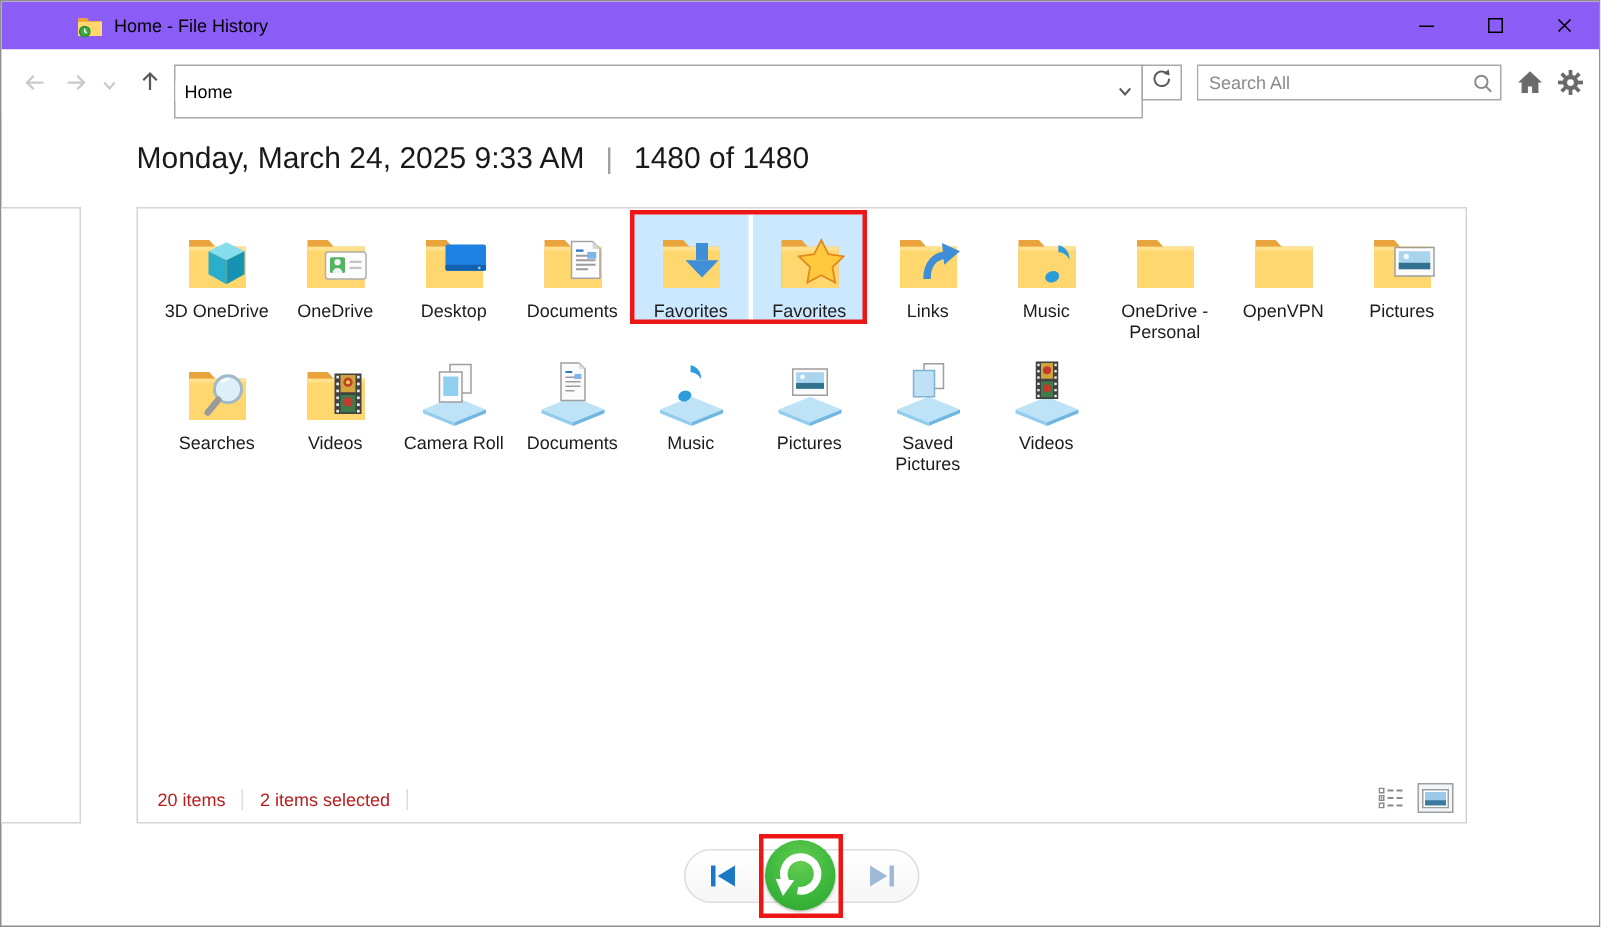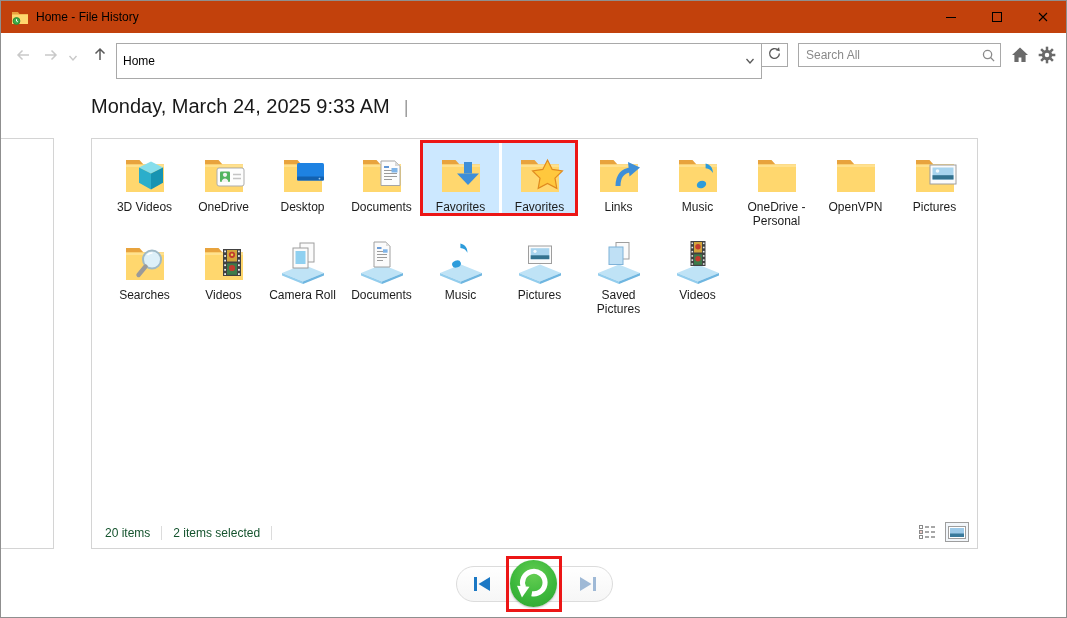--- a/index.html
+++ b/index.html
@@ -3,21 +3,21 @@
 <meta charset="utf-8">
 <style>
   * { margin:0; padding:0; box-sizing:border-box; }
   html,body { background:#fff; }
   body { font-family:"Liberation Sans", sans-serif; color:#1a1a1a; }
   .window { position:relative; width:1067px; height:618px; background:#fff;
             border:1px solid #8f8f8f; overflow:hidden; }
 
   
   .titlebar { position:absolute; left:0; top:0; width:100%; height:32px;
-              display:flex; align-items:center; background:#c2410c; }
+              display:flex; align-items:center; background:#8b5cf6;padding-left:40px; }
   .titlebar .appicon { margin-left:10px; width:18px; height:16px; position:relative; }
   .titlebar .title { margin-left:7px; font-size:12px; color:#000; }
   .win-controls { position:absolute; right:0; top:0; height:32px; display:flex; }
   .win-btn { width:46px; height:32px; display:flex; align-items:center; justify-content:center; }
 
   
   .toolbar { position:absolute; left:0; top:32px; width:100%; height:43px; background:#fff; }
   .navicon { position:absolute; width:18px; height:18px; }
   .addressbar { position:absolute; left:115px; top:10px; width:646px; height:36px;
                 border:1px solid #a9a9a9; display:flex; align-items:center; }
@@ -54,21 +54,21 @@
   .tile.selected { background-image:linear-gradient(#cce8ff,#cce8ff);
                    background-repeat:no-repeat; background-size:calc(100% - 3px) 71px;
                    background-position:1.5px 0; }
   .tile .ticon { width:48px; height:48px; flex:0 0 48px; }
   .tile .ticon svg { width:48px; height:48px; display:block; }
   .tile .tlabel { margin-top:3px; font-size:12px; line-height:14px; text-align:center;
                   color:#1c1c1c; max-width:76px; }
 
   
   .statusbar { position:absolute; left:13px; bottom:8px; display:flex; align-items:center;
-               font-size:12px; color:#14532d; }
+               font-size:12px; color:#b91c1c; }
   .statusbar .sdiv { width:1px; height:14px; background:#dcdcdc; margin:0 11px; }
   .view-toggles { position:absolute; right:8px; bottom:6px; display:flex; align-items:center; gap:6px; }
   .view-btn { width:24px; height:20px; display:flex; align-items:center; justify-content:center; }
   .view-btn.active { border:1px solid #9e9e9e; background:#f2f6fa; }
 
   
   .pill { position:absolute; left:455px; top:565px; width:157px; height:36px;
           border:1px solid #dcdcdc; border-radius:18px;
           background:linear-gradient(#ffffff,#f6f6f6); }
   .prev-btn { position:absolute; left:468px; top:573px; width:26px; height:20px;
@@ -188,39 +188,40 @@
           <circle cx="8" cy="8" r="4.6"></circle>
           <circle cx="8" cy="8" r="2" fill="#fff"></circle>
         </g>
       </svg>
     </span>
   </div>
 
   <div class="heading">
     <span>Monday, March 24, 2025 9:33 AM</span>
     <span class="sep">|</span>
+    <span>1480 of 1480</span>
   </div>
 
   <div class="panel-sliver"></div>
 
   <div class="panel-main">
     <div class="grid" id="grid">
         <div class="grid-row">
           <div class="tile">
             <span class="ticon">
               <svg viewBox="0 0 48 48">
                 <path d="M5 11h13.5l4 4.5H43v27.5H5z" fill="#E8A33D"></path>
                 <path d="M5 15.5h38V43H5z" fill="#FFD76E"></path>
                 <path d="M5 15.5h38v2.5H5z" fill="#FFE18E"></path>
                 <polygon points="30,12.5 42,18.5 30,24.5 18,18.5" fill="#86DEEC"></polygon>
                 <polygon points="18,18.5 30,24.5 30,40.5 18,33.8" fill="#2BAECB"></polygon>
                 <polygon points="42,18.5 30,24.5 30,40.5 42,33.8" fill="#1693B2"></polygon>
               </svg>
             </span>
-            <span class="tlabel">3D Videos</span>
+            <span class="tlabel">3D OneDrive</span>
           </div>
           <div class="tile">
             <span class="ticon">
               <svg viewBox="0 0 48 48">
                 <path d="M5 11h13.5l4 4.5H43v27.5H5z" fill="#E8A33D"></path>
                 <path d="M5 15.5h38V43H5z" fill="#FFD76E"></path>
                 <path d="M5 15.5h38v2.5H5z" fill="#FFE18E"></path>
                 <rect x="17" y="19" width="27" height="18" rx="2" fill="#FDFDFD" stroke="#ADADAD"></rect>
                 <rect x="20" y="22.5" width="10" height="10.5" rx="1" fill="#53B460"></rect>
                 <circle cx="25" cy="25.8" r="2.1" fill="#F2F2F2"></circle>

